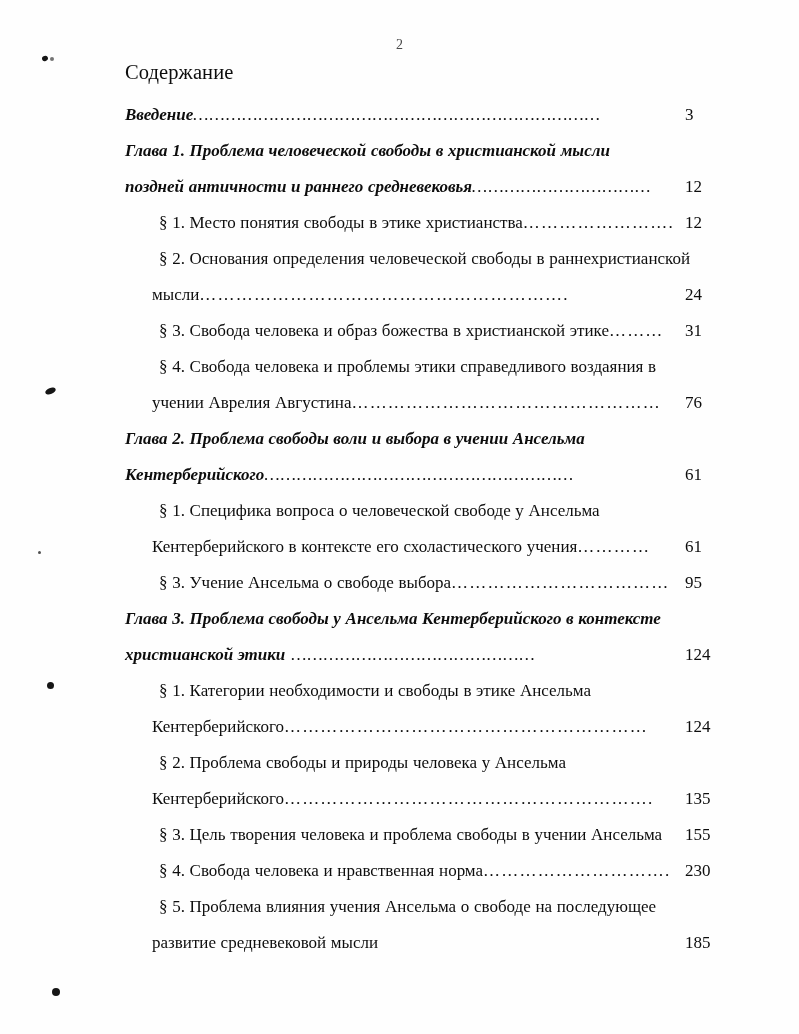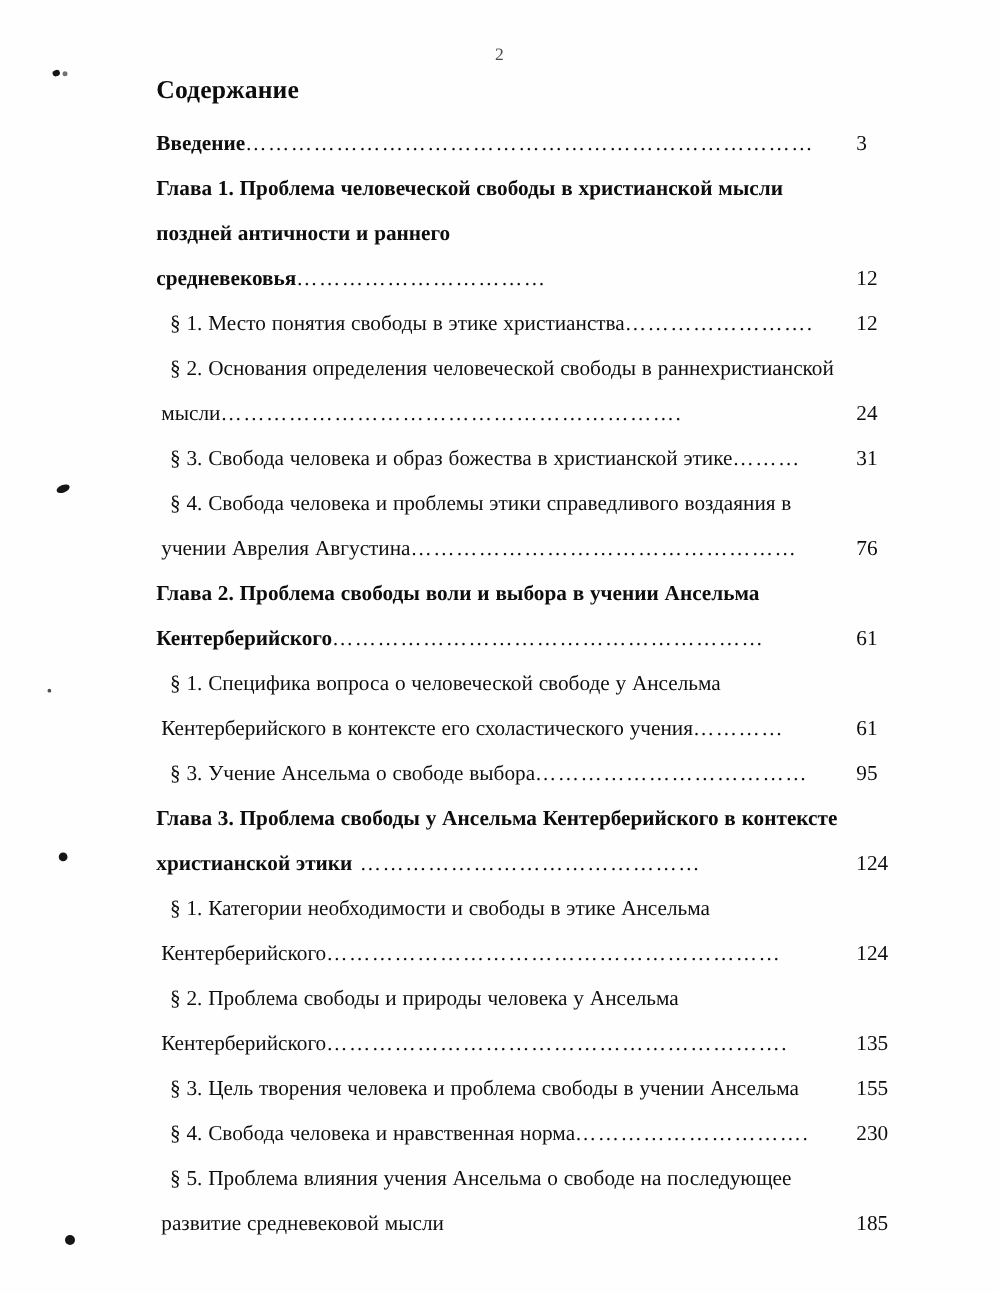--- a/index.html
+++ b/index.html
@@ -31,21 +31,21 @@
   
   .toc {
     position: absolute;
     left: 125px;
     top: 62px;
     width: 575px;
   }
 
   .toc-title {
     font-size: 20.5px;
-    font-weight: bold;
+    font-weight: normal;
     letter-spacing: 0.1px;
     margin: 0 0 14px 0;
     line-height: 1.0;
   }
 
   
   .entry {
     position: relative;
     margin-bottom: 0px;
   }
@@ -55,22 +55,22 @@
     width: 545px;
     font-size: 17px;
     line-height: 36px;
     word-spacing: 0.4px;
     white-space: normal;
   }
 
   .entry.bold .text { font-weight: bold; }
 
   
-  .lvl-chapter .text { margin-left: 0px; text-indent: 0px; }
-  .lvl-section .text { margin-left: 4px; text-indent: 7px; }
+  .lvl-chapter .text { margin-left: 0px; text-indent: 0px; font-style: italic; }
+  .lvl-section .text { margin-left: 27px; text-indent: 7px; }
 
   
   .entry .pageno {
     position: absolute;
     left: 560px;
     bottom: 0;
     width: 46px;
     height: 36px;
     line-height: 36px;
     font-size: 17px;

